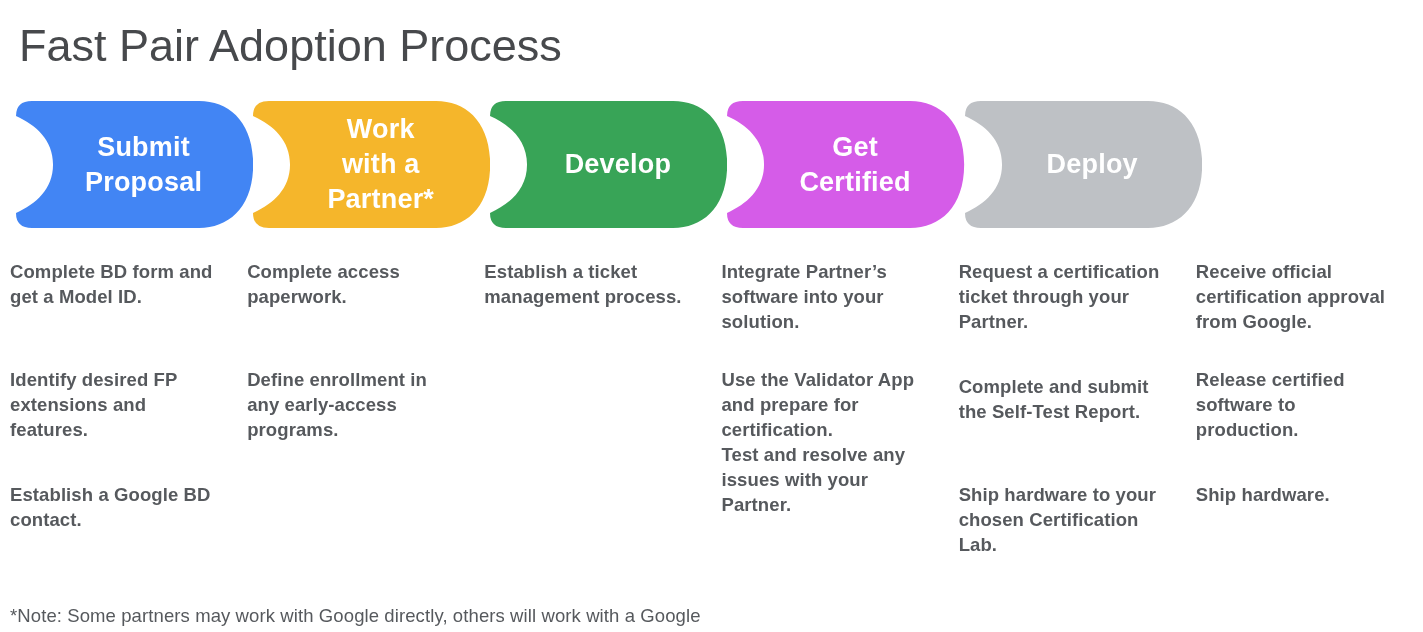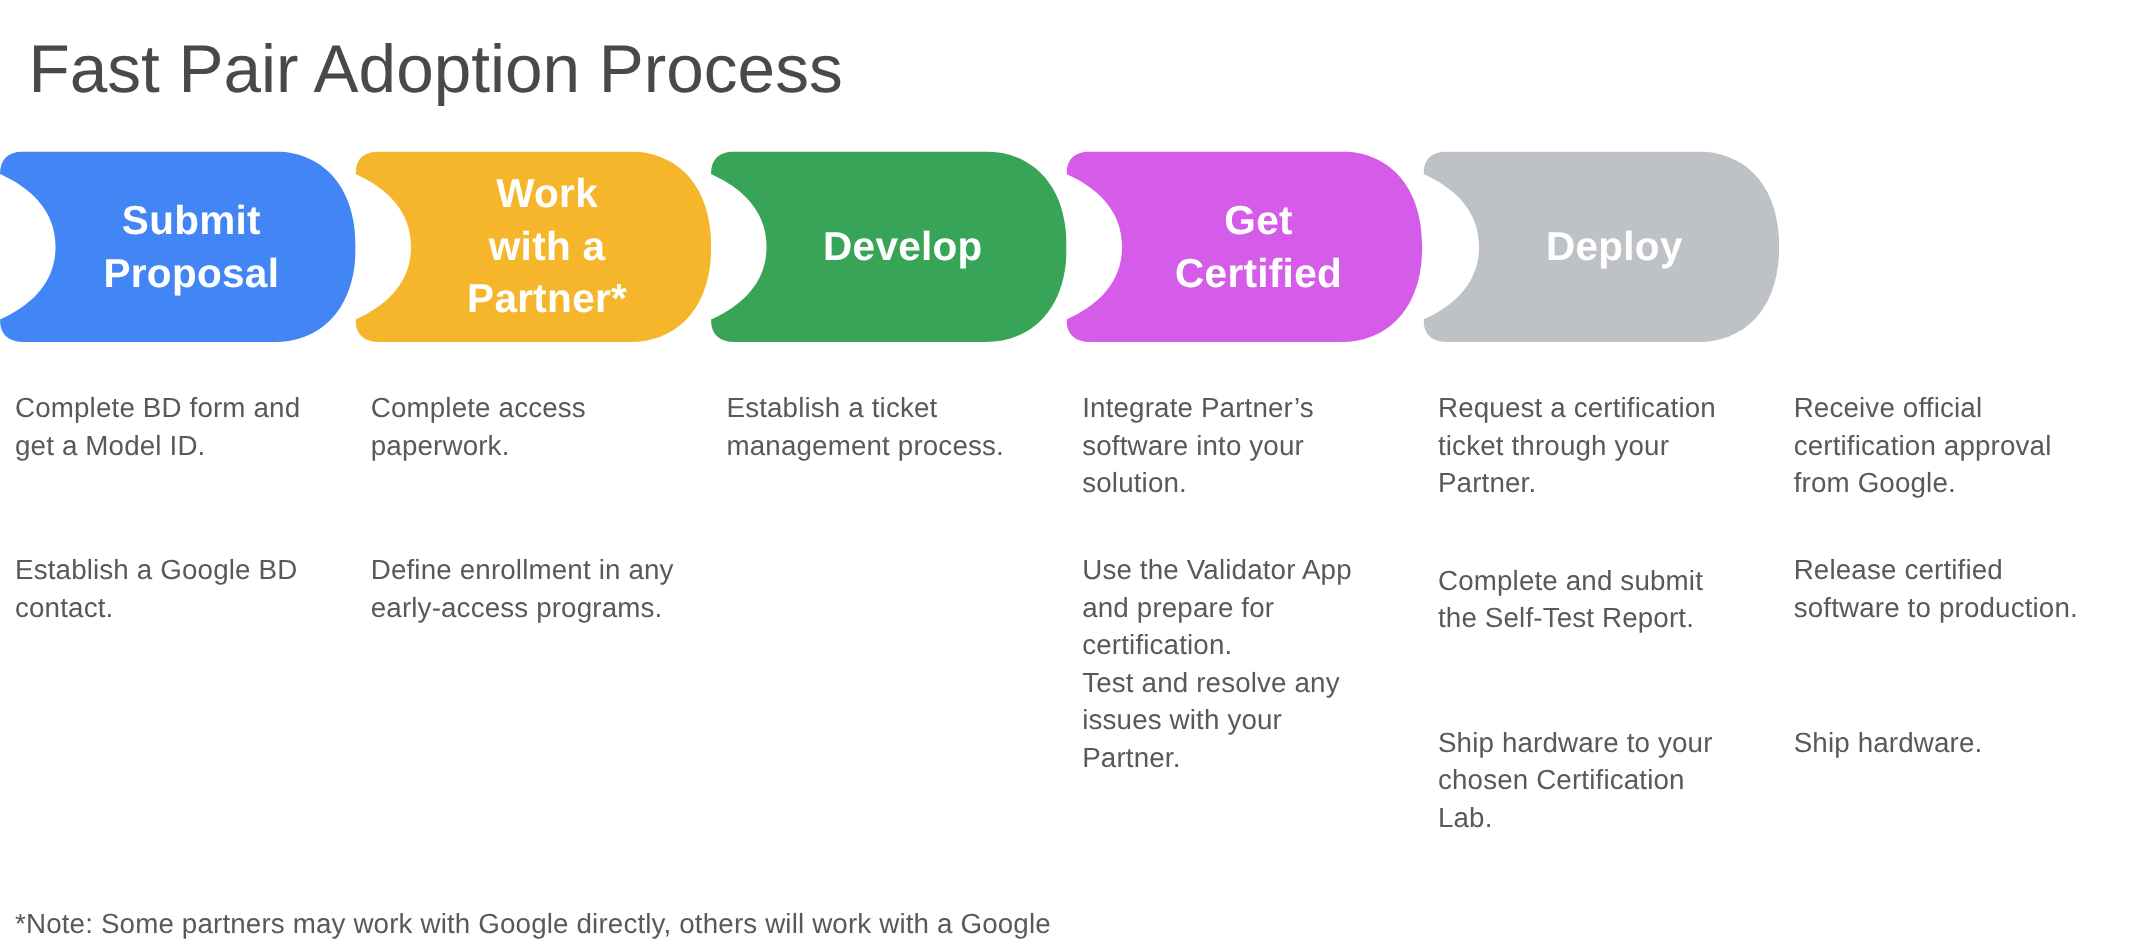--- a/index.html
+++ b/index.html
@@ -9,33 +9,33 @@
     -webkit-font-smoothing: antialiased;
   }
   .page { width: 1423px; height: 632px; position: relative; }
 
   .title {
     margin: 16px; padding: 2px 0 0 3px;
     font-size: 45px; line-height: 56px; font-weight: 400;
     color: #47494c; letter-spacing: 0px;
   }
 
-  .steps { display: flex; margin-top: 27px; height: 127px; }
+  .steps { display: flex; margin-top: 27px; height: 127px; margin-left: 16px; }
   .step-cell { width: 237.16px; height: 127px; position: relative; flex: none; }
   .step-shape { display: block; width: 100%; height: 100%; }
   .step-label {
     position: absolute; left: 18px; right: 0; top: 0; bottom: 0;
     display: flex; align-items: center; justify-content: center;
     text-align: center; color: #ffffff;
     font-size: 27px; line-height: 35px; font-weight: 700;
     white-space: pre-line; letter-spacing: 0.2px;
   }
 
   .desc { display: flex; margin-top: 31px; }
-  .desc-col { width: 237.16px; flex: none; box-sizing: border-box; padding: 0 24px 0 10px; }
+  .desc-col { width: 237.16px; flex: none; box-sizing: border-box; padding: 0 24px 0 10px; font-weight: bold; }
   .desc-item {
     font-size: 18.5px; line-height: 25px; color: #56595d; letter-spacing: 0.1px;
   }
   .slot1 { height: 108px; }
   .slot2 { height: 115px; }
 
   .note {
     margin: 45px 0 0 0; padding-left: 10px;
     max-width: 700px;
     font-size: 18.5px; line-height: 27px; color: #56595d; letter-spacing: 0.1px;
@@ -83,20 +83,21 @@
   <div class="step-cell">
     <svg class="step-shape" viewBox="0 0 237 127" preserveAspectRatio="none" aria-hidden="true">
       <path d="M16 0 L183 0 C213 0 237 21 237 63.5 C237 106 213 127 183 127 L16 127 Q0 127 0 112 C20 103 37 88 37 63.5 C37 39 20 24 0 15 Q0 0 16 0 Z" fill="#BEC1C5"></path>
     </svg>
     <div class="step-label">Deploy</div>
   </div>
 </div>
   <div class="desc" id="desc-row">
   <div class="desc-col">
     <div class="desc-item slot1">Complete BD form and get a Model ID.</div>
+    <div class="desc-item slot2">Identify desired FP extensions and features.</div>
     <div class="desc-item slot3">Establish a Google BD contact.</div>
   </div>
 
   <div class="desc-col">
     <div class="desc-item slot1">Complete access paperwork.</div>
     <div class="desc-item slot2">Define enrollment in any early-access programs.</div>
   </div>
 
   <div class="desc-col">
     <div class="desc-item slot3">Establish a ticket management process.</div>

